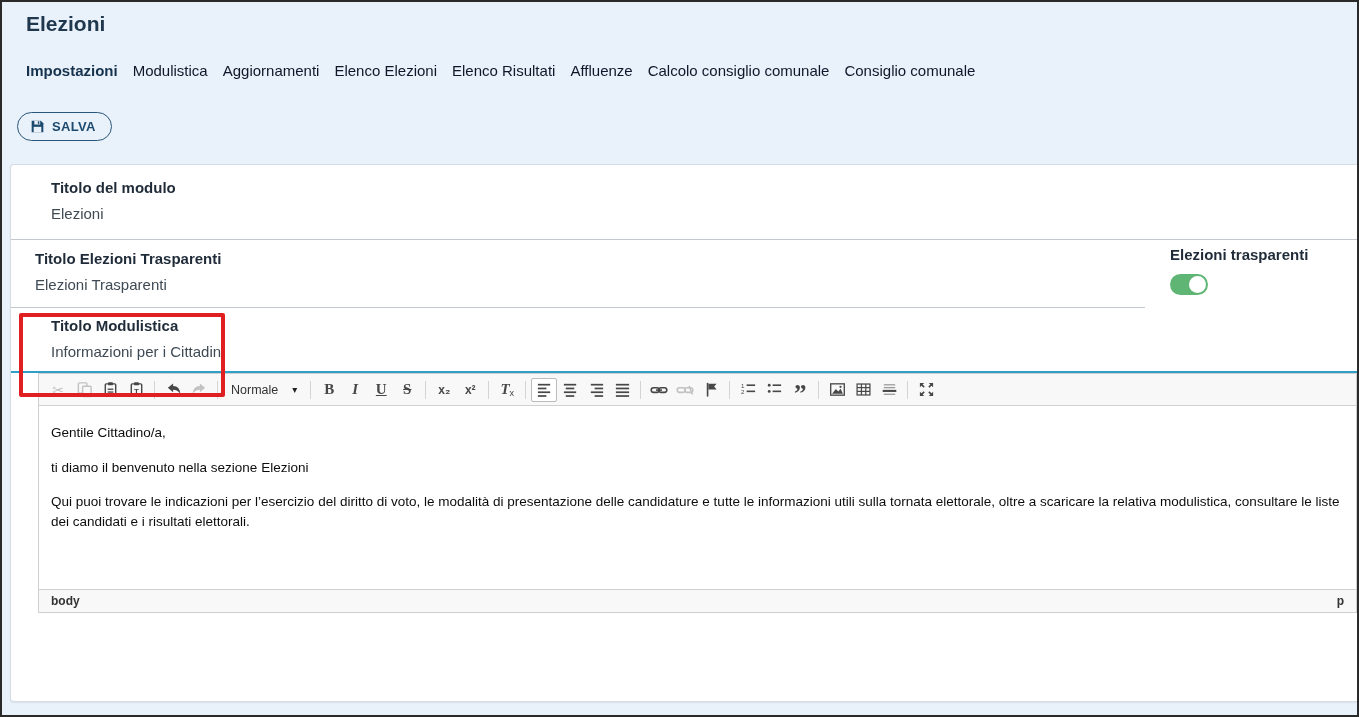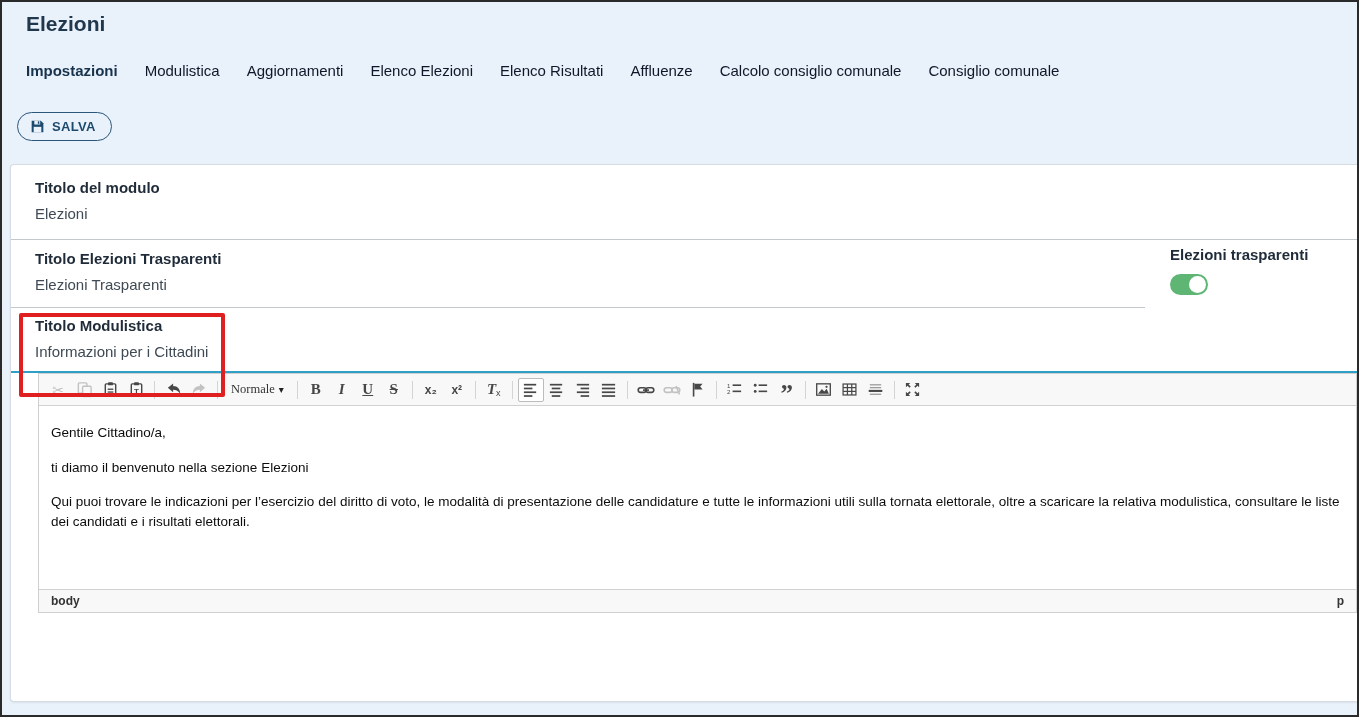--- a/index.html
+++ b/index.html
@@ -10,21 +10,21 @@
     border:2px solid #2a2a2a;
     overflow:hidden;
     position:relative;
   }
   
   .page-title {
     padding:10px 0 0 24px;
     font-size:21px; font-weight:600; color:#20384e;
   }
   .tabs {
-    display:flex; gap:27px;
+    display:flex; gap:15px;
     padding:0 0 0 24px; margin-top:26px;
     font-size:15px;
   }
   .tab { color:#0f172a; font-weight:400; cursor:pointer; white-space:nowrap; }
   .tab.active { color:#17324d; font-weight:700; }
   .actions { margin:24px 0 0 15px; }
   .save-btn {
     display:inline-flex; align-items:center; gap:7px;
     padding:6px 15px 6px 12px;
     border:1px solid #29567a; border-radius:17px;
@@ -36,21 +36,21 @@
   }
   .save-btn svg { display:block; }
   
   .card {
     position:absolute; left:8px; right:0; top:162px; height:538px;
     background:#fff;
     border:1px solid #d5dce3; border-right:none;
     border-radius:4px 0 0 4px;
     box-shadow:0 1px 2px rgba(0,0,0,.07);
   }
-  .row { padding-left:24px; position:relative; }
+  .row { padding-left:40px; position:relative; }
   .f-label { font-size:15px; font-weight:700; color:#1f2b38; }
   .f-value { font-size:15px; color:#3f4a54; margin-top:9px; }
   .r1 { padding-top:14px; height:75px; border-bottom:1px solid #c2c8ce; }
   .r2 { display:flex; height:68px; padding-left:0; }
   .r2-field { flex:1 1 auto; padding:10px 0 0 24px; border-bottom:1px solid #c2c8ce; }
   .r2-toggle { flex:0 0 212px; padding:6px 0 0 25px; }
   .toggle-label { font-size:15px; font-weight:700; color:#1f2b38; }
   .switch {
     margin-top:11px; width:38px; height:21px; border-radius:11px;
     background:#5fb573; position:relative; cursor:pointer;
@@ -81,22 +81,22 @@
   .ti {
     width:26px; height:24px; display:flex; align-items:center; justify-content:center;
     color:#474747; font-size:14px; cursor:pointer; border:1px solid transparent;
     flex:0 0 auto;
   }
   .ti.dis { color:#c2c2c2; cursor:default; }
   .ti.on { background:#fff; border:1px solid #bcbcbc; border-radius:2px; }
   .ti svg { display:block; }
   .ti .ltr { font-family:"Liberation Serif", serif; font-size:15px; }
   .combo {
-    display:flex; align-items:center; gap:4px;
-    padding:2px 8px; font-size:12.5px; color:#333; cursor:pointer; white-space:nowrap;font-family:Liberation Serif, serif;
+    display:flex; align-items:center; gap:14px;
+    padding:2px 8px; font-size:12.5px; color:#333; cursor:pointer; white-space:nowrap;
   }
   .combo .caret { font-size:10px; color:#222; }
   .ed-content {
     height:183px; padding:17px 12px; overflow:hidden;
     font-size:13.5px; color:#0d0d0d; line-height:1.45;
   }
   .ed-content p { margin:0 0 15px 0; }
   .ed-path {
     background:#f8f8f8; border-top:1px solid #d1d1d1;
     padding:4px 12px; font-size:12px; color:#333;

